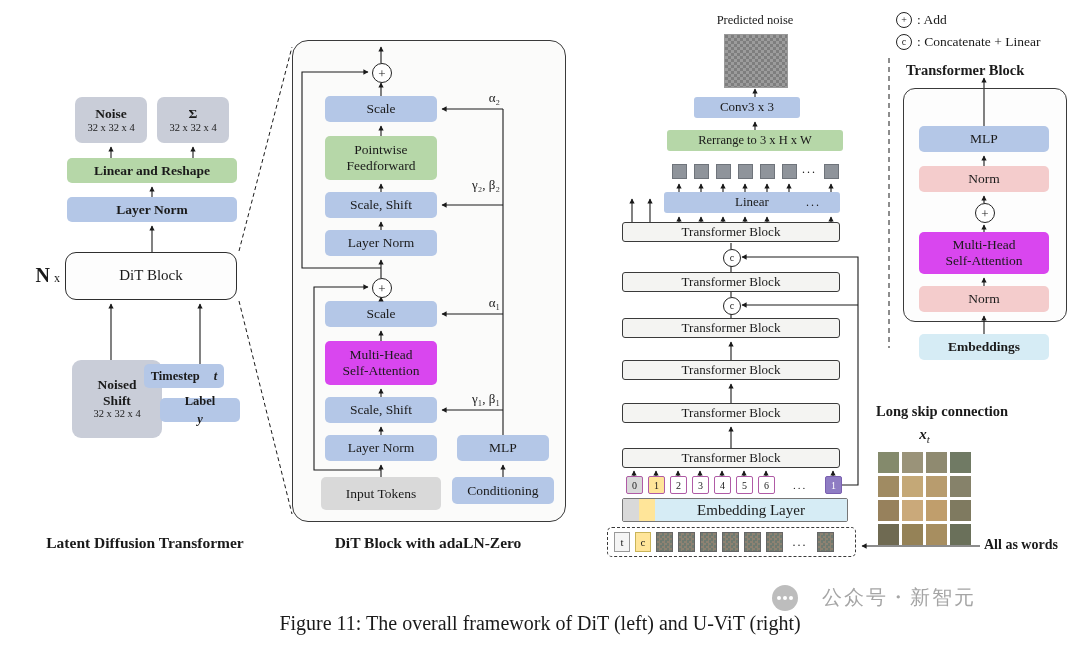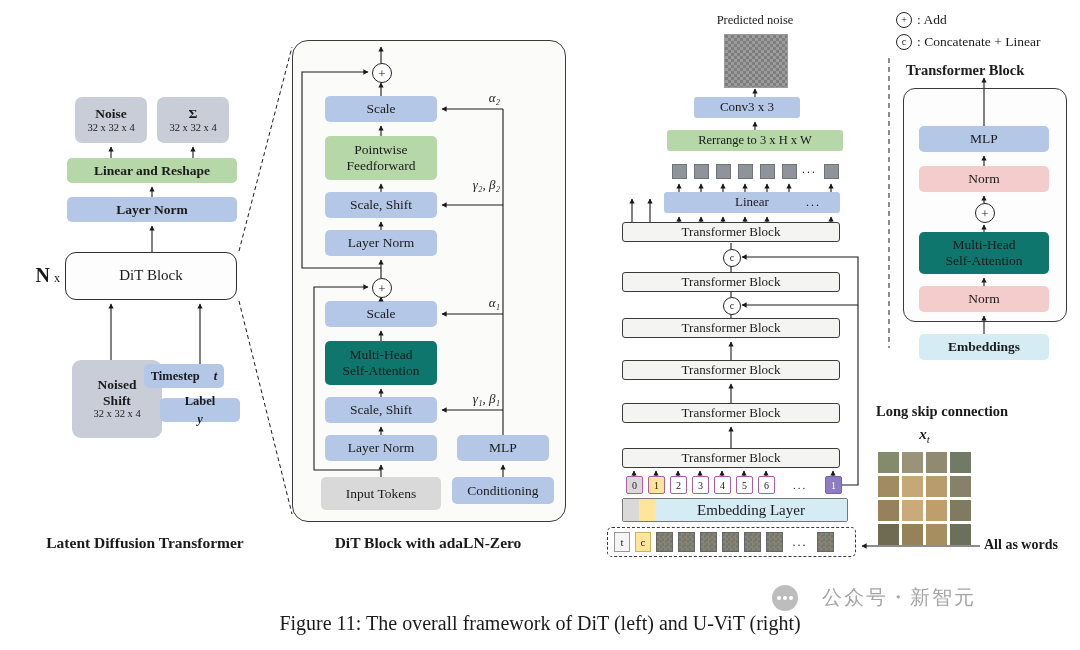--- a/index.html
+++ b/index.html
@@ -5,33 +5,33 @@
   html,body{margin:0;padding:0}
   body{width:1080px;height:650px;position:relative;background:#fff;overflow:hidden;
        font-family:"Liberation Serif","DejaVu Serif",serif;color:#1a1a1a}
   .abs{position:absolute}
   .box{position:absolute;display:flex;flex-direction:column;align-items:center;justify-content:center;
        border-radius:5px;font-size:13.5px;line-height:1.15;text-align:left;box-sizing:border-box}
   .b{font-weight:bold}
   .i{font-style:italic}
   .blue{background:#b4c7e7}
   .green{background:#b6d7a8}
-  .orange{background:#0f766e}
+  .orange{background:#d946ef}
   .grayb{background:#c9cdd8}
   .pink{background:#f4cccc}
   .cyan{background:#d6ecf5}
   .lightgray{background:#d9d9d9}
   .whitebox{background:#fdfdfd;border:1.6px solid #2f2f2f}
   .outerbox{position:absolute;background:#fbfbfa;border:1.6px solid #3a3a3a;border-radius:16px}
   .node{position:absolute;border:1.3px solid #222;border-radius:50%;background:#fff;z-index:3;
         display:flex;align-items:center;justify-content:center;line-height:1}
   .tblock{position:absolute;background:#f4f4f2;border:1.3px solid #3a3a3a;border-radius:3px;
           display:flex;align-items:center;justify-content:center;font-size:13px;box-sizing:border-box}
   .dims{font-size:10.5px;font-weight:normal}
-  .greek{position:absolute;font-style:italic;font-size:13px;text-align:right}
+  .greek{position:absolute;font-size:13px;text-align:right}
   .gsq{position:absolute;width:15px;height:15px;background:#8f949b;border:1px solid #6f747b;box-sizing:border-box}
   .tok{width:17px;height:18px;border:1.3px solid #b05ba6;border-radius:2px;display:flex;align-items:center;
        justify-content:center;font-size:10px;background:#fff;box-sizing:border-box}
   .tk0{background:#d9d9d9}.tk1{background:#ffe599}
   .tk8{background:#8e7cc3;border-color:#7a5fb0;color:#fff}
   .tokdots{width:40px;text-align:center;font-size:11px;letter-spacing:2px;line-height:18px}
   .patch{width:17px;height:20px;border:1px solid #666;box-sizing:border-box;
          background:repeating-conic-gradient(#8d8272 0% 25%,#6f7a70 0% 50%) 0 0/5px 5px}
   .smbox{width:16px;height:20px;display:flex;align-items:center;justify-content:center;
          font-size:11px;box-sizing:border-box}

